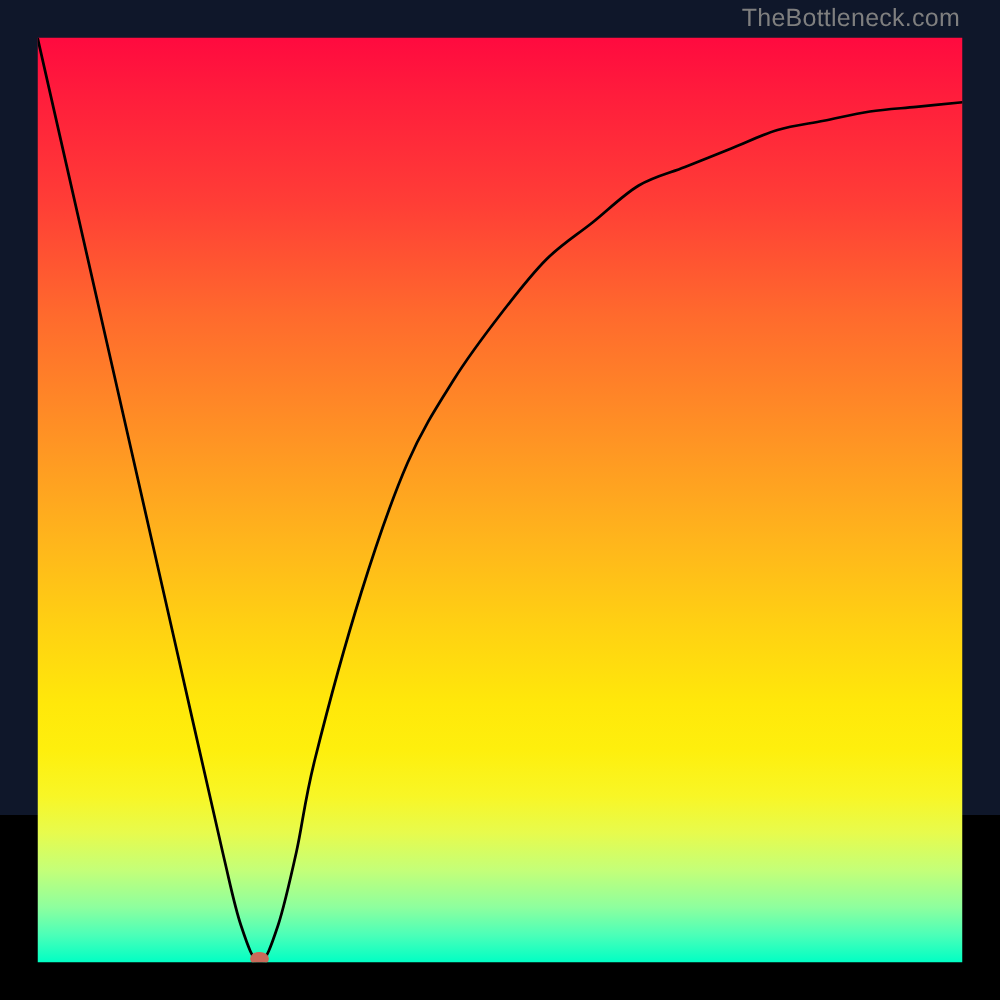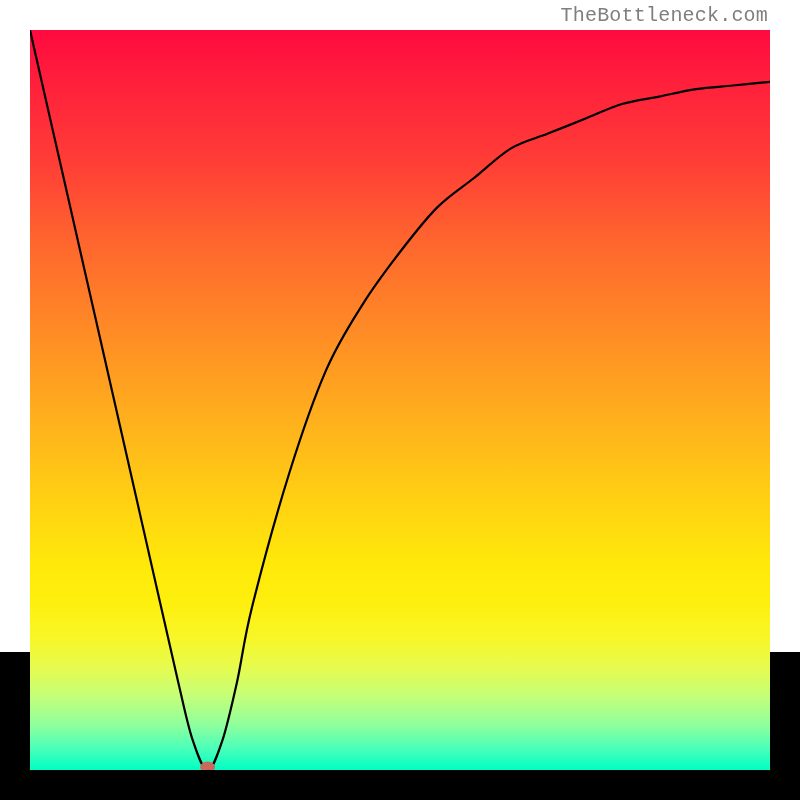--- a/index.html
+++ b/index.html
@@ -10,22 +10,21 @@
     overflow: hidden;
     font-family: Arial, Helvetica, sans-serif;
     background: #000;
   }
   .frame {
     position: absolute;
     top: 0;
     left: 0;
     width: 800px;
     height: 652px;
-    background: #ffffff;
-    font-family: Liberation Mono, monospace;
+    background: #0f172a;
   }
   .plot-area {
     position: absolute;
     top: 30px;
     left: 30px;
     width: 740px;
     height: 740px;
     overflow: hidden;
   }
   .gradient-bg {

